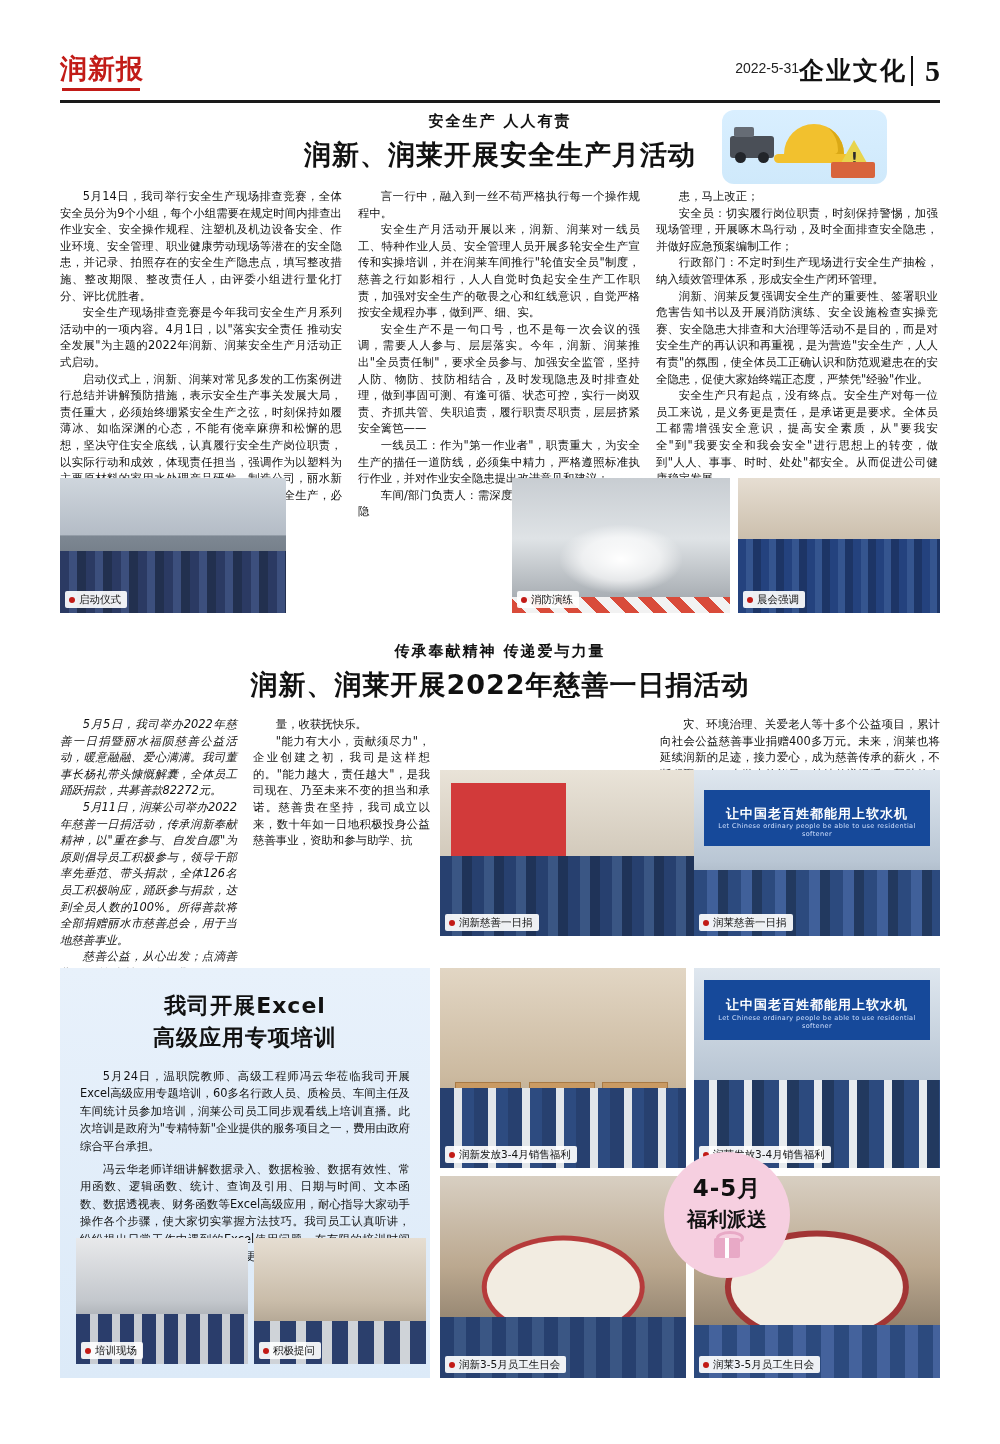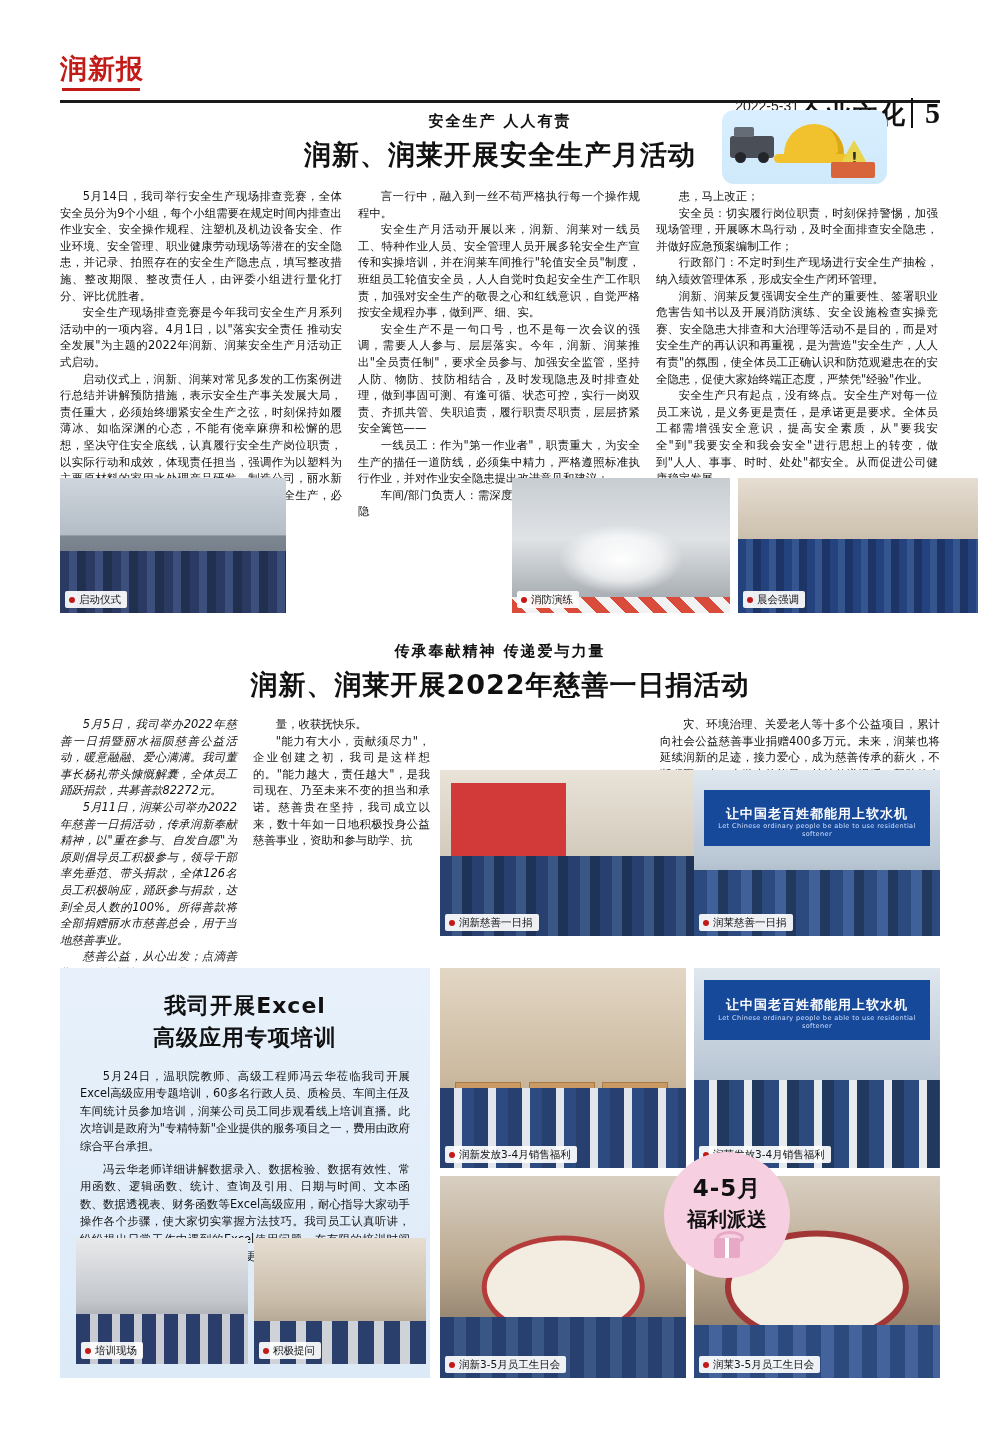--- a/index.html
+++ b/index.html
@@ -27,21 +27,21 @@
     color:#c21b17;
     font-family:"DejaVu Serif","Liberation Serif",serif;
     font-weight:bold;font-size:27px;letter-spacing:1px;
     line-height:34px;
   }
   .logo-underline{
     position:absolute;left:2px;top:36px;width:78px;height:3px;background:#c21b17;
   }
   .mast-right{
     position:absolute;right:0;top:2px;
-    display:flex;align-items:flex-start;gap:0;margin-top:44px;
+    display:flex;align-items:center;gap:0;
   }
   .mast-date{font-size:14px;color:#222;padding-bottom:5px;font-family:"Liberation Sans",sans-serif;}
   .mast-sec{font-size:25px;font-weight:bold;color:#111;letter-spacing:2px;}
   .mast-num{
     font-size:30px;font-weight:bold;color:#111;
     font-family:"Liberation Serif",serif;
     border-left:2px solid #111;padding-left:12px;margin-left:4px;line-height:30px;
   }
 
   
@@ -173,21 +173,21 @@
   </div>
 
   <div class="cols" style="left:60px;top:188px;width:880px;">
     <div class="col" style="width:282px;">
         <p style="text-indent: 2em; margin: 0px;">5月14日，我司举行安全生产现场排查竞赛，全体安全员分为9个小组，每个小组需要在规定时间内排查出作业安全、安全操作规程、注塑机及机边设备安全、作业环境、安全管理、职业健康劳动现场等潜在的安全隐患，并记录、拍照存在的安全生产隐患点，填写整改措施、整改期限、整改责任人，由评委小组进行量化打分、评比优胜者。</p>
         <p style="text-indent: 2em; margin: 0px;">安全生产现场排查竞赛是今年我司安全生产月系列活动中的一项内容。4月1日，以"落实安全责任 推动安全发展"为主题的2022年润新、润莱安全生产月活动正式启动。</p>
         <p style="text-indent: 2em; margin: 0px;">启动仪式上，润新、润莱对常见多发的工伤案例进行总结并讲解预防措施，表示安全生产事关发展大局，责任重大，必须始终绷紧安全生产之弦，时刻保持如履薄冰、如临深渊的心态，不能有侥幸麻痹和松懈的思想，坚决守住安全底线，认真履行安全生产岗位职责，以实际行动和成效，体现责任担当，强调作为以塑料为主要原材料的家用水处理产品研发、制造公司，丽水新厂房投产时间短、新员工多，更应该注重安全生产，必须把安全意识融入到日常生产活动一</p>
       </div>
     <div class="col" style="width:282px;">
         <p style="text-indent: 2em; margin: 0px;">言一行中，融入到一丝不苟严格执行每一个操作规程中。</p>
-        <p style="text-indent: 2em; margin: 0px;">安全生产月活动开展以来，润新、润莱对一线员工、特种作业人员、安全管理人员开展多轮安全生产宣传和实操培训，并在润莱车间推行"轮值安全员"制度，班组员工轮值安全员，人人自觉时负起安全生产工作职责，加强对安全生产的敬畏之心和红线意识，自觉严格按安全规程办事，做到严、细、实。</p>
+        <p style="text-indent: 2em; margin: 0px;">安全生产月活动开展以来，润新、润莱对一线员工、特种作业人员、安全管理人员开展多轮安全生产宣传和实操培训，并在润莱车间推行"轮值安全员"制度，慈善之行如影相行，人人自觉时负起安全生产工作职责，加强对安全生产的敬畏之心和红线意识，自觉严格按安全规程办事，做到严、细、实。</p>
         <p style="text-indent: 2em; margin: 0px;">安全生产不是一句口号，也不是每一次会议的强调，需要人人参与、层层落实。今年，润新、润莱推出"全员责任制"，要求全员参与、加强安全监管，坚持人防、物防、技防相结合，及时发现隐患及时排查处理，做到事固可测、有逢可循、状态可控，实行一岗双责、齐抓共管、失职追责，履行职责尽职责，层层挤紧安全篱笆——</p>
         <p style="text-indent: 2em; margin: 0px;">一线员工：作为"第一作业者"，职责重大，为安全生产的描任一道防线，必须集中精力，严格遵照标准执行作业，并对作业安全隐患提出改进意见和建议；</p>
         <p style="text-indent: 2em; margin: 0px;">车间/部门负责人：需深度自查安全生产问题。发现隐</p>
       </div>
     <div class="col" style="width:282px;">
         <p style="text-indent: 2em; margin: 0px;">患，马上改正；</p>
         <p style="text-indent: 2em; margin: 0px;">安全员：切实履行岗位职责，时刻保持警惕，加强现场管理，开展啄木鸟行动，及时全面排查安全隐患，并做好应急预案编制工作；</p>
         <p style="text-indent: 2em; margin: 0px;">行政部门：不定时到生产现场进行安全生产抽检，纳入绩效管理体系，形成安全生产闭环管理。</p>
         <p style="text-indent: 2em; margin: 0px;">润新、润莱反复强调安全生产的重要性、签署职业危害告知书以及开展消防演练、安全设施检查实操竞赛、安全隐患大排查和大治理等活动不是目的，而是对安全生产的再认识和再重视，是为营造"安全生产，人人有责"的氛围，使全体员工正确认识和防范观避患在的安全隐患，促使大家始终端正态度，严禁凭"经验"作业。</p>
         <p style="text-indent: 2em; margin: 0px;">安全生产只有起点，没有终点。安全生产对每一位员工来说，是义务更是责任，是承诺更是要求。全体员工都需增强安全意识，提高安全素质，从"要我安全"到"我要安全和我会安全"进行思想上的转变，做到"人人、事事、时时、处处"都安全。从而促进公司健康稳定发展。</p>
@@ -198,21 +198,21 @@
     <div class="ph-room"></div>
     <div class="ph-people"></div>
     <div class="cap"><span class="dot"></span><span>启动仪式</span></div>
   </div>
   <div class="photo" style="left:512px;top:478px;width:218px;height:135px;">
     <div class="ph-smoke"></div>
     <div class="smokecloud"></div>
     <div class="stripe"></div>
     <div class="cap"><span class="dot"></span><span>消防演练</span></div>
   </div>
-  <div class="photo" style="left:738px;top:478px;width:228px;height:135px;padding-left:12px;">
+  <div class="photo" style="left:738px;top:478px;width:202px;height:135px;">
     <div class="ph-warm"></div>
     <div class="ph-people" style="height:55%;background:repeating-linear-gradient(90deg,#24427e 0 8px,#35558f 8px 15px,#1d3566 15px 23px);"></div>
     <div class="cap"><span class="dot"></span><span>晨会强调</span></div>
   </div>
 
   <div class="headline-wrap" style="top:642px;">
     <div class="h-sub">传承奉献精神 传递爱与力量</div>
     <div class="h-main">润新、润莱开展2022年慈善一日捐活动</div>
   </div>
 

